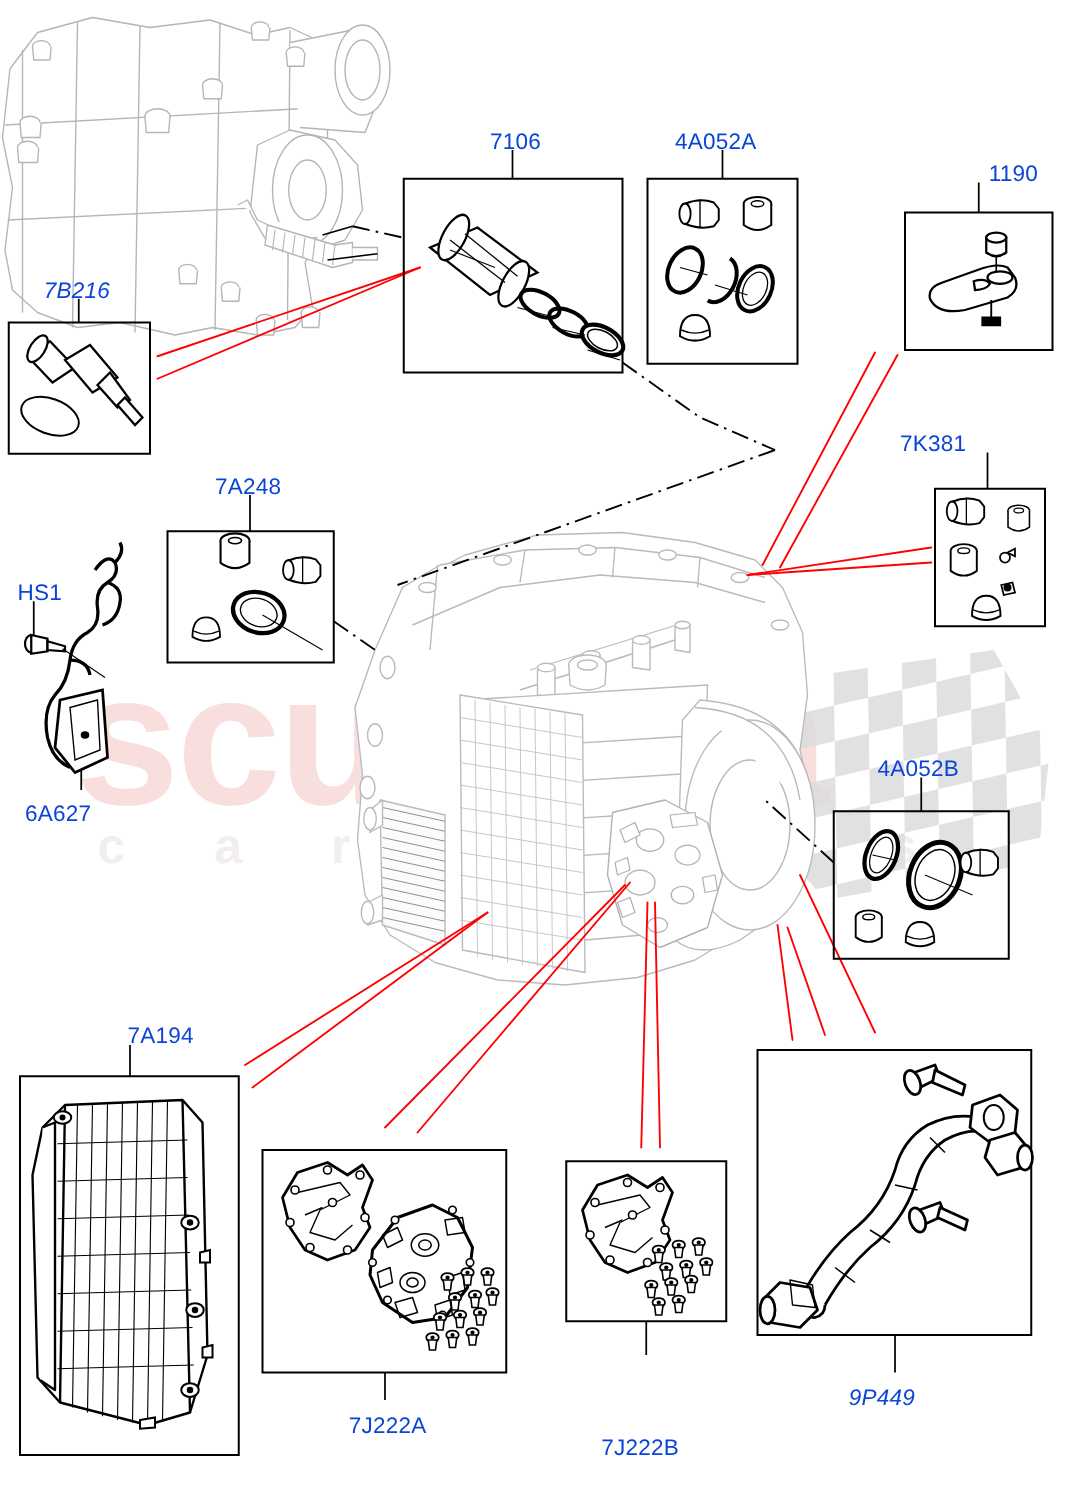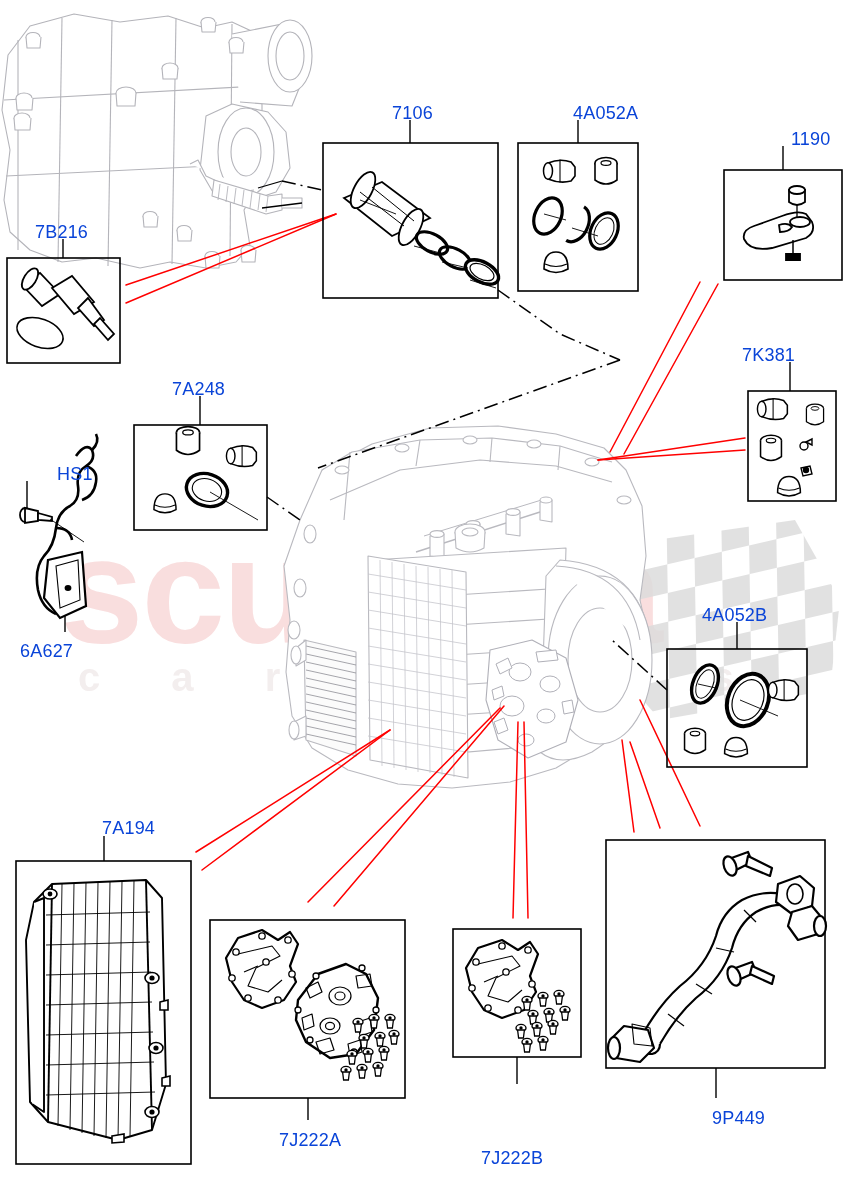--- a/index.html
+++ b/index.html
@@ -609,27 +609,27 @@
         <path d="M730,970 L752,962 L756,972 L734,982 Z"></path>
         <ellipse cx="734" cy="976" rx="6" ry="10" transform="rotate(-20 734 976)"></ellipse>
         <path d="M752,966 L774,976 L772,984 L750,974 Z"></path>
       </g>
     </g>
 
   </svg>
 
   <div class="layer">
     <div class="partlabel" style="left:392px;top:103px;">7106</div>
-    <div class="partlabel" style="left:540px;top:103px;margin-left:33px;">4A052A</div>
+    <div class="partlabel" style="left:540px;top:103px;">4A052A</div>
     <div class="partlabel" style="left:763px;top:129px;margin-left:28px;">1190</div>
-    <div class="partlabel" style="left:35px;top:222px;">7B216</div>
-    <div class="partlabel" style="left:742px;top:345px;">7K381</div>
+    <div class="partlabel" style="left:35px;top:222px;font-style:italic;">7B216</div>
+    <div class="partlabel" style="left:720px;top:345px;">7K381</div>
     <div class="partlabel" style="left:172px;top:379px;">7A248</div>
-    <div class="partlabel" style="left:14px;top:464px;margin-left:43px;">HS1</div>
+    <div class="partlabel" style="left:14px;top:464px;">HS1</div>
     <div class="partlabel" style="left:20px;top:641px;">6A627</div>
     <div class="partlabel" style="left:702px;top:605px;">4A052B</div>
     <div class="partlabel" style="left:66px;top:818px;margin-left:36px;">7A194</div>
     <div class="partlabel" style="left:279px;top:1130px;">7J222A</div>
     <div class="partlabel" style="left:481px;top:1148px;">7J222B</div>
-    <div class="partlabel" style="left:712px;top:1108px;">9P449</div>
+    <div class="partlabel" style="left:679px;top:1108px;font-style:italic;">9P449</div>
   </div>
 
 </div>
 
 </body></html>

